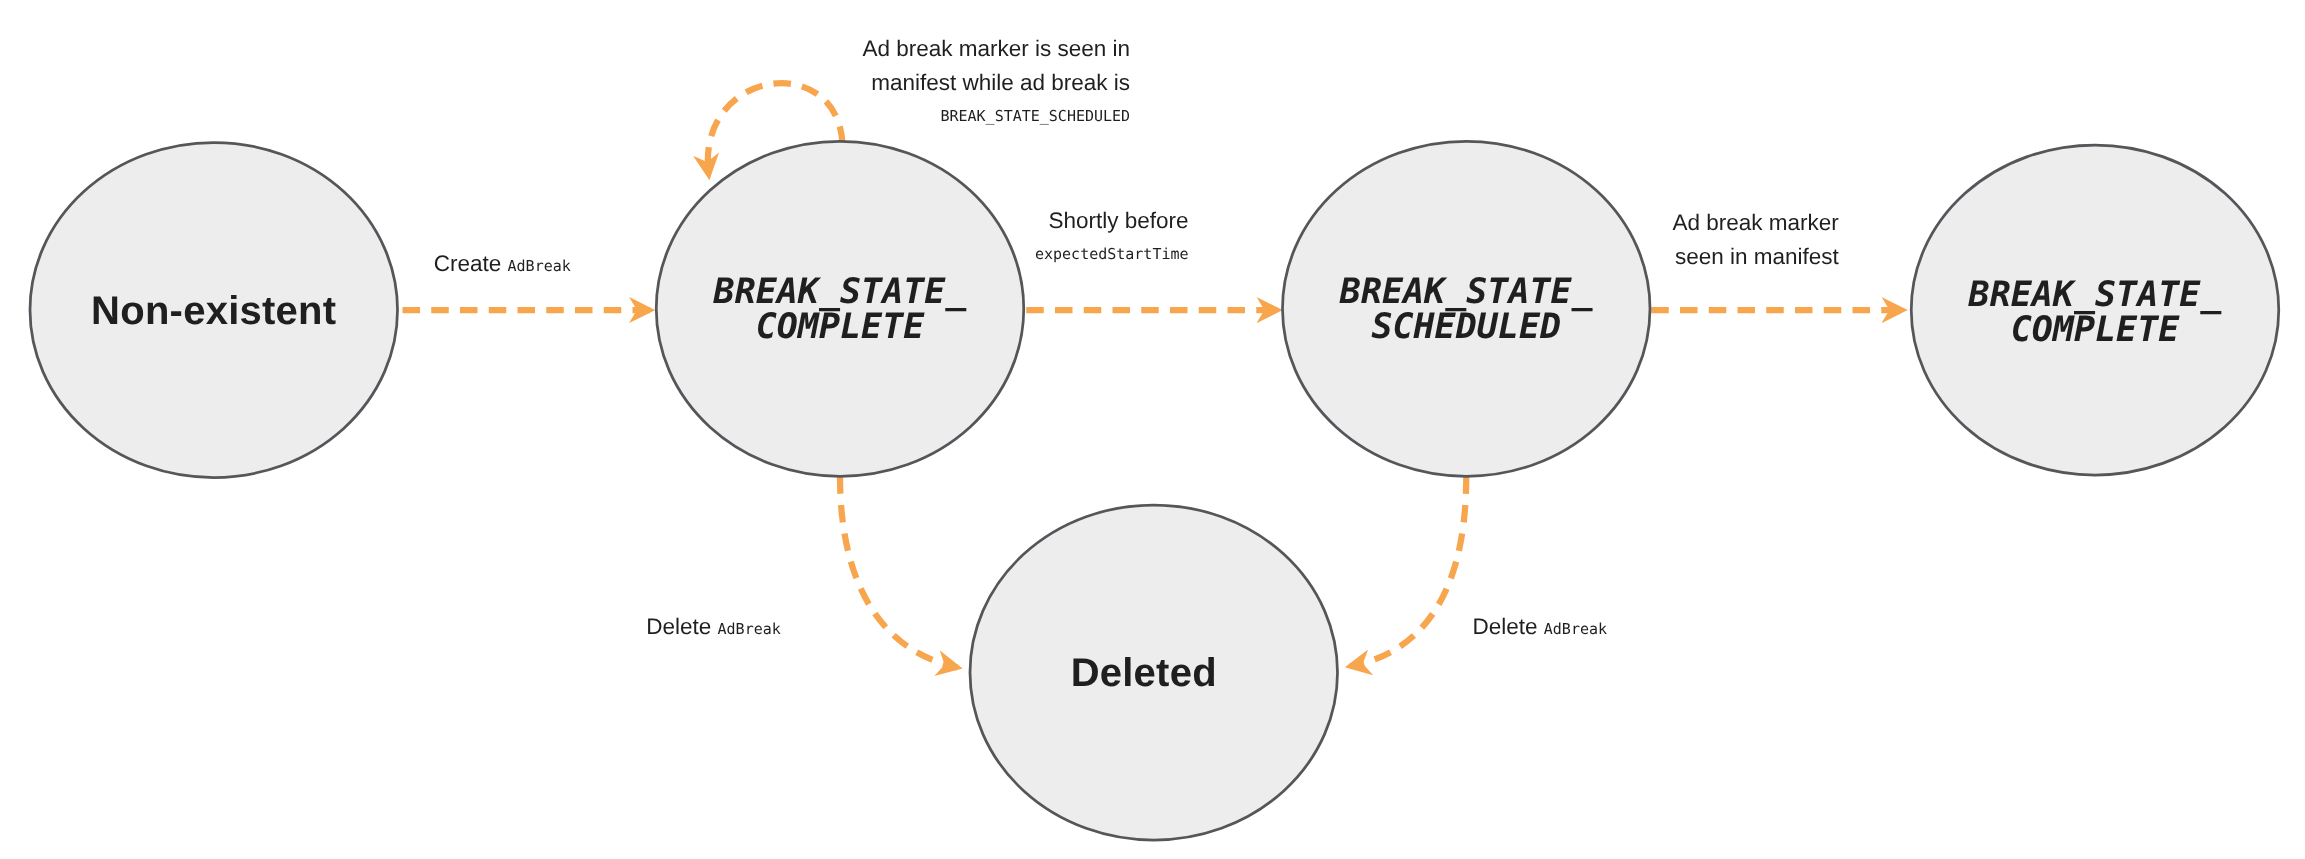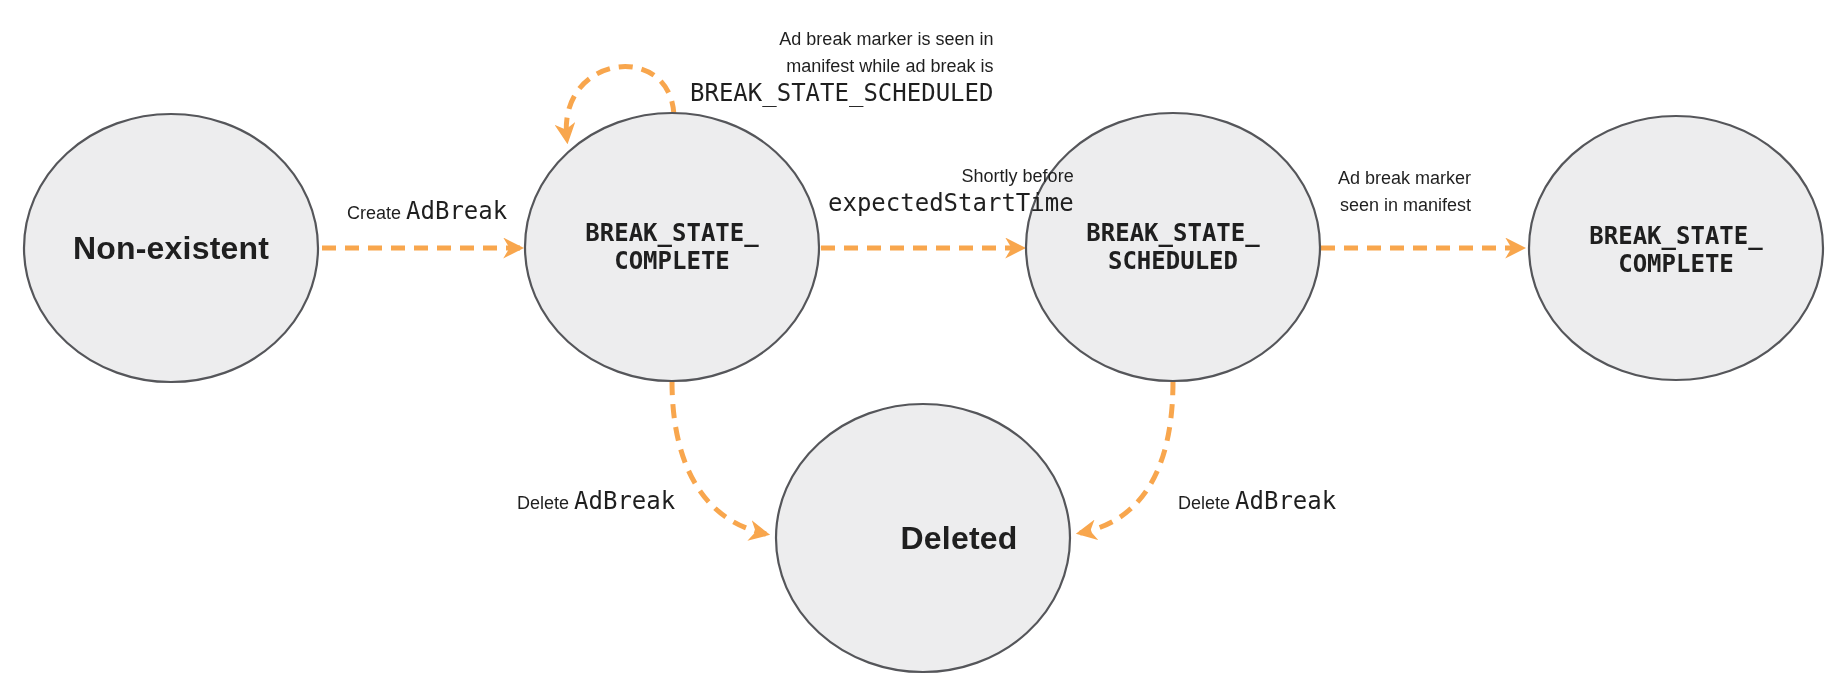--- a/index.html
+++ b/index.html
@@ -49,35 +49,36 @@
     pointer-events: none;
   }
   .state-name {
     font-weight: bold;
     font-size: 32px;
     letter-spacing: 0.2px;
   }
   .state-code {
     font-family: "DejaVu Sans Mono", "Liberation Mono", monospace;
     font-weight: bold;
-    font-size: 24px;
+    font-size: 28px;
     line-height: 28px;
+    font-style: italic;
   }
   .state-code span { display: block; }
   .edge-label {
     position: absolute;
     font-size: 18px;
     line-height: 27px;
     white-space: nowrap;
     text-align: right;
   }
   .edge-label .line { display: block; }
   .code {
     font-family: "DejaVu Sans Mono", "Liberation Mono", monospace;
-    font-size: 24px;
+    font-size: 12px;
   }
 </style>
 </head>
 <body>
 
 <div class="diagram">
 
   <svg width="1844" height="687" viewBox="0 0 1844 687">
     <defs>
       <marker id="arrowhead" viewBox="0 0 10 10" refX="8" refY="5" markerWidth="4.2" markerHeight="4.2" orient="auto" markerUnits="strokeWidth">
@@ -117,21 +118,21 @@
     </span>
   </div>
 
   <div class="state-box" style="left:1529px; top:116px;">
     <span class="state-code">
       <span>BREAK_STATE_</span>
       <span>COMPLETE</span>
     </span>
   </div>
 
-  <div class="state-box" style="left:812px; top:404px;">
+  <div class="state-box" style="left:768px; top:404px;">
     <span class="state-name">Deleted</span>
   </div>
 
   <div class="edge-label" style="left:347px; top:198px;">
     <span>Create </span><span class="code">AdBreak</span>
   </div>
 
   <div class="edge-label" style="left:690px; top:26px;">
     <span class="line">Ad break marker is seen in</span>
     <span class="line">manifest while ad break is</span>

